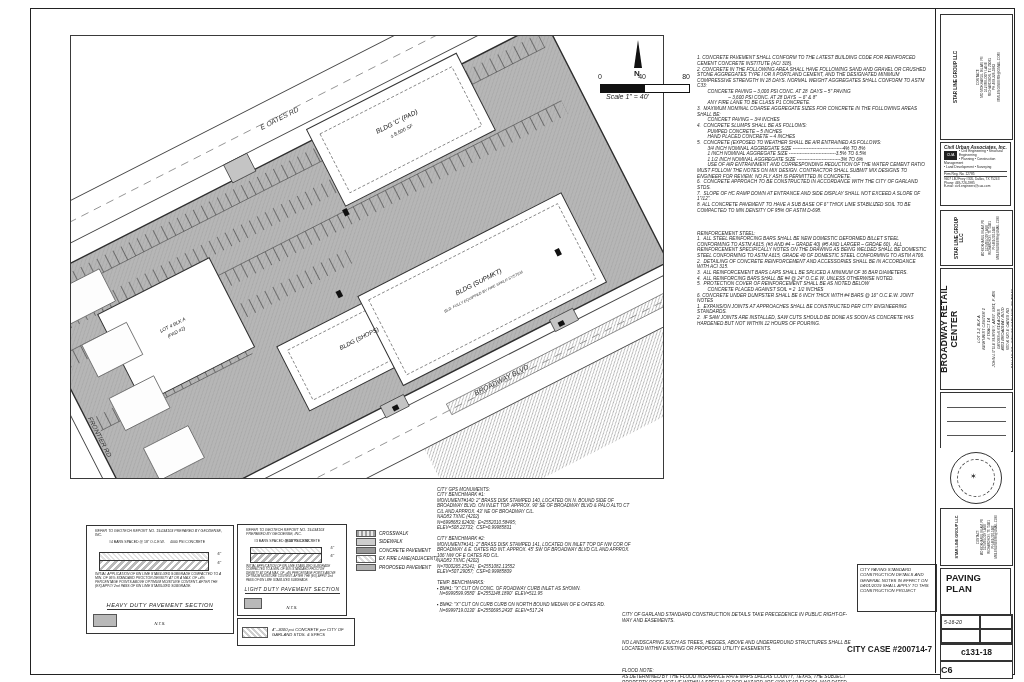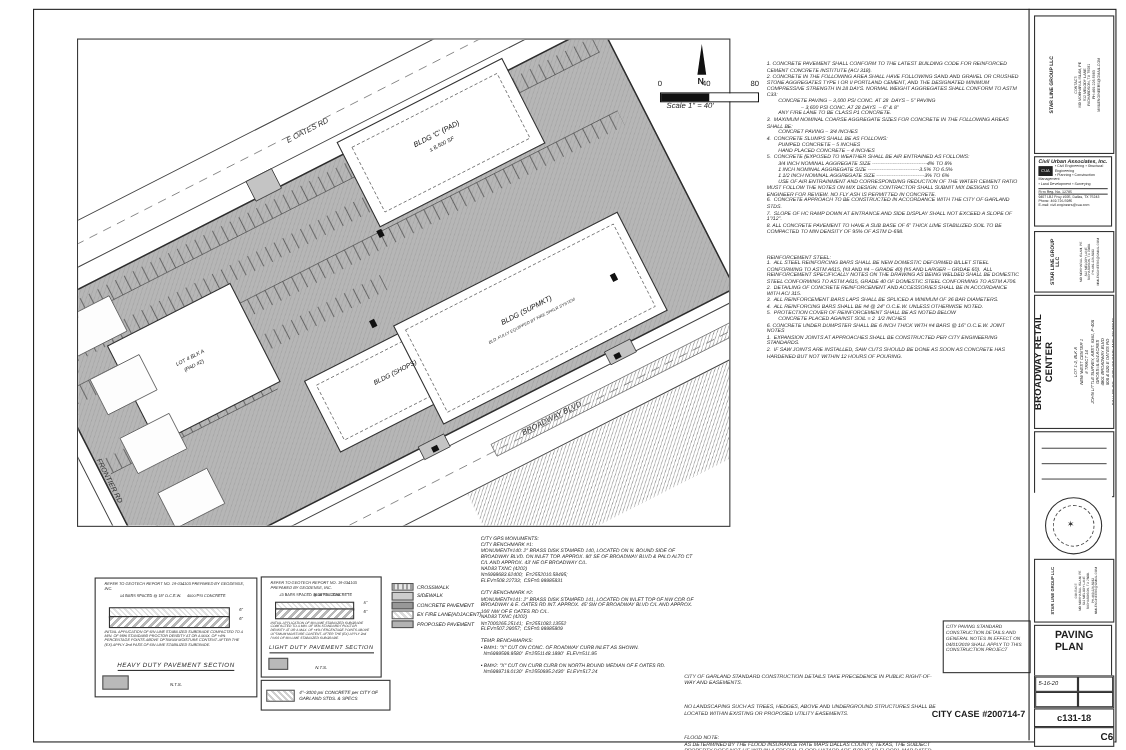--- a/index.html
+++ b/index.html
@@ -85,26 +85,26 @@
   #tb-project{top:260px;height:120px;}
   .proj-title{font-weight:bold;font-size:8.6px;letter-spacing:0.3px;}
   .proj-lines{font-size:3.9px;line-height:1.25;font-style:italic;}
   #tb-rev{top:384px;height:58px;}
   .rev-line{position:absolute;left:6px;right:6px;height:0;border-top:0.7px solid #555;}
   #tb-seal{top:440px;height:58px;border:none;}
   .seal-c{position:absolute;left:10px;top:4px;width:50px;height:50px;border:1.6px solid #333;border-radius:50%;}
   .seal-i{position:absolute;left:17px;top:11px;width:36px;height:36px;border:0.8px dashed #555;border-radius:50%;}
   .seal-s{position:absolute;left:30px;top:24px;font-size:8px;color:#333;}
   #tb-contact{top:500px;height:56px;}
-  #tb-title{top:560px;height:56px;padding:4px 18px;box-sizing:border-box;}
+  #tb-title{top:560px;height:56px;padding:4px 5px;box-sizing:border-box;}
   .sheet-title{font-size:9.5px;font-weight:bold;line-height:1.15;white-space:pre-line;}
   #tb-date{top:606px;height:28px;display:grid;grid-template-columns:55% 45%;grid-template-rows:50% 50%;}
   #tb-date div{border:0.5px solid #333;font-size:5.2px;font-style:italic;padding-left:2px;display:flex;align-items:center;}
   #tb-proj-no{top:636px;height:15px;text-align:center;font-weight:bold;font-size:8.5px;line-height:15px;}
-  #tb-sheet-no{top:653px;height:16px;text-align:right;font-weight:bold;font-size:9px;line-height:16px;}
+  #tb-sheet-no{top:653px;height:16px;text-align:left;font-weight:bold;font-size:9px;line-height:16px;}
 </style>
 </head>
 <body>
 
 <div class="abs" id="sheet-border"></div>
 
 <div class="abs" id="plan-box">
   <svg width="592" height="442" viewBox="0 0 592 442">
     <defs>
       <pattern id="pk" width="5" height="5" patternUnits="userSpaceOnUse">

